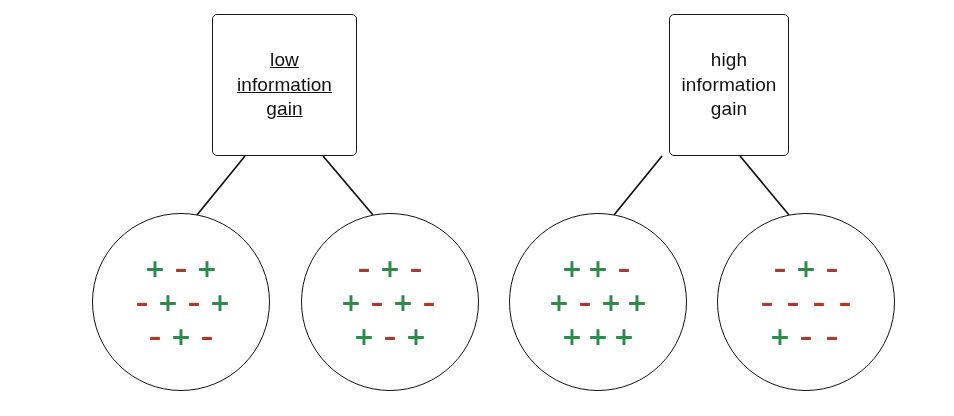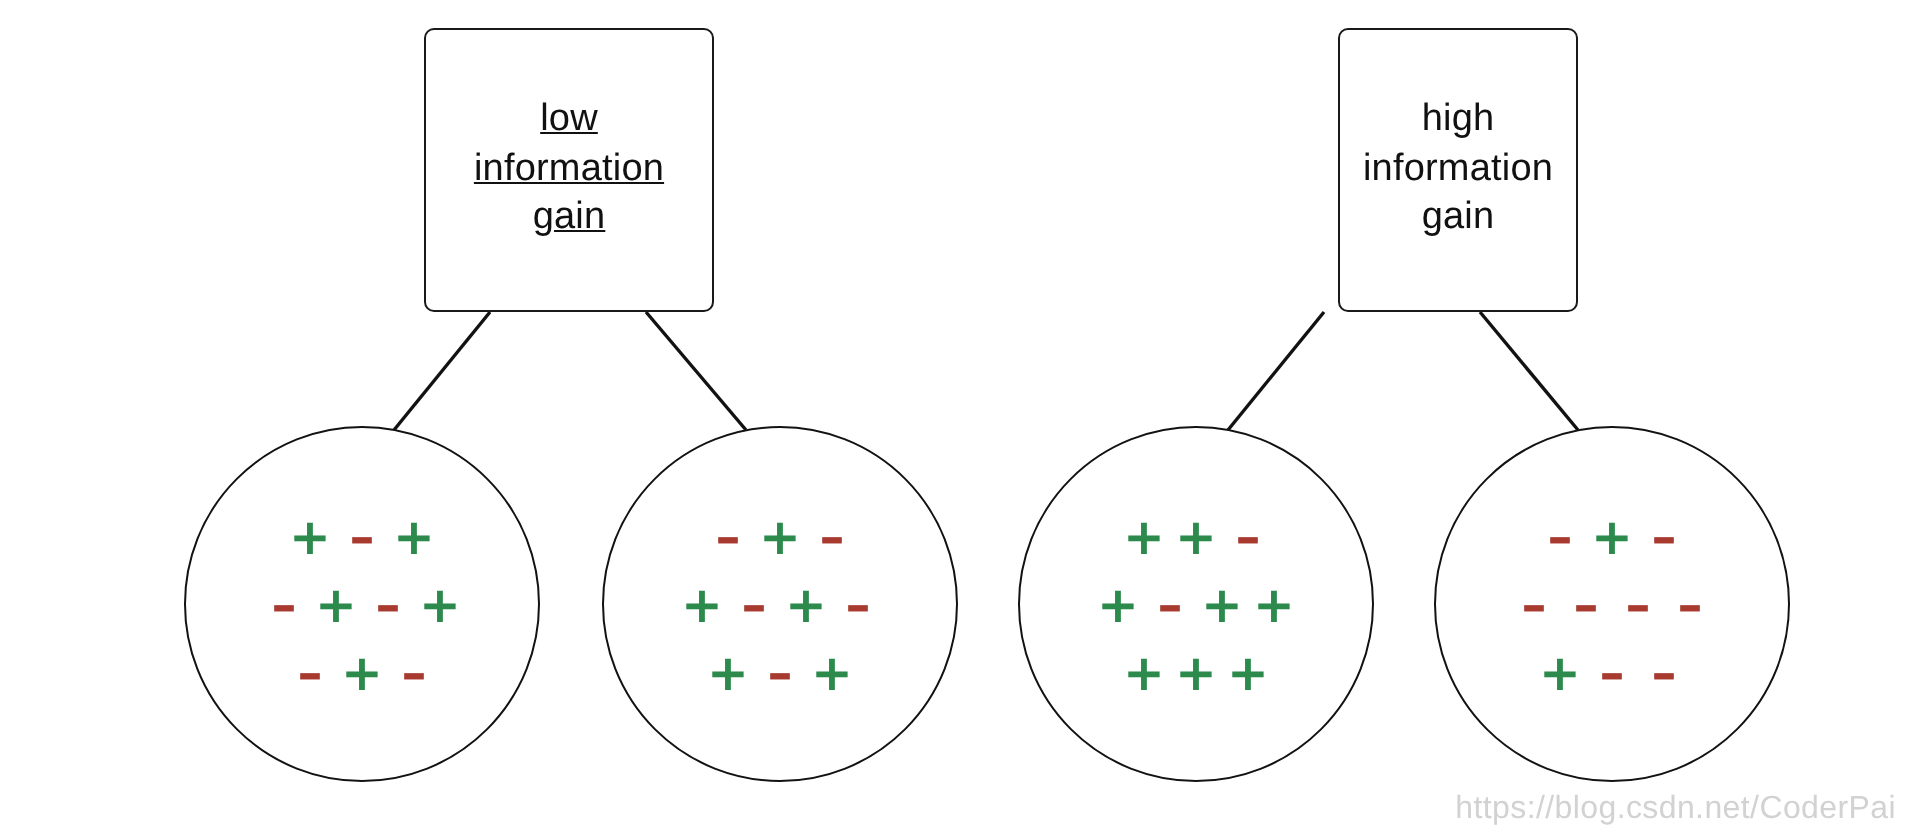--- a/index.html
+++ b/index.html
@@ -170,14 +170,13 @@
           <span class="sym sym-minus" style="color: rgb(168, 58, 47);">–</span>
         </div>
         <div class="sym-row">
           <span class="sym sym-plus" style="color: rgb(43, 138, 76);">+</span>
           <span class="sym sym-minus" style="color: rgb(168, 58, 47);">–</span>
           <span class="sym sym-minus" style="color: rgb(168, 58, 47);">–</span>
         </div>
       </div>
     </div>
 
-  <div id="watermark" style="color: rgb(210, 210, 210);">https://blog.csdn.net/CoderPai</div>
 </div>
 
 </body></html>

